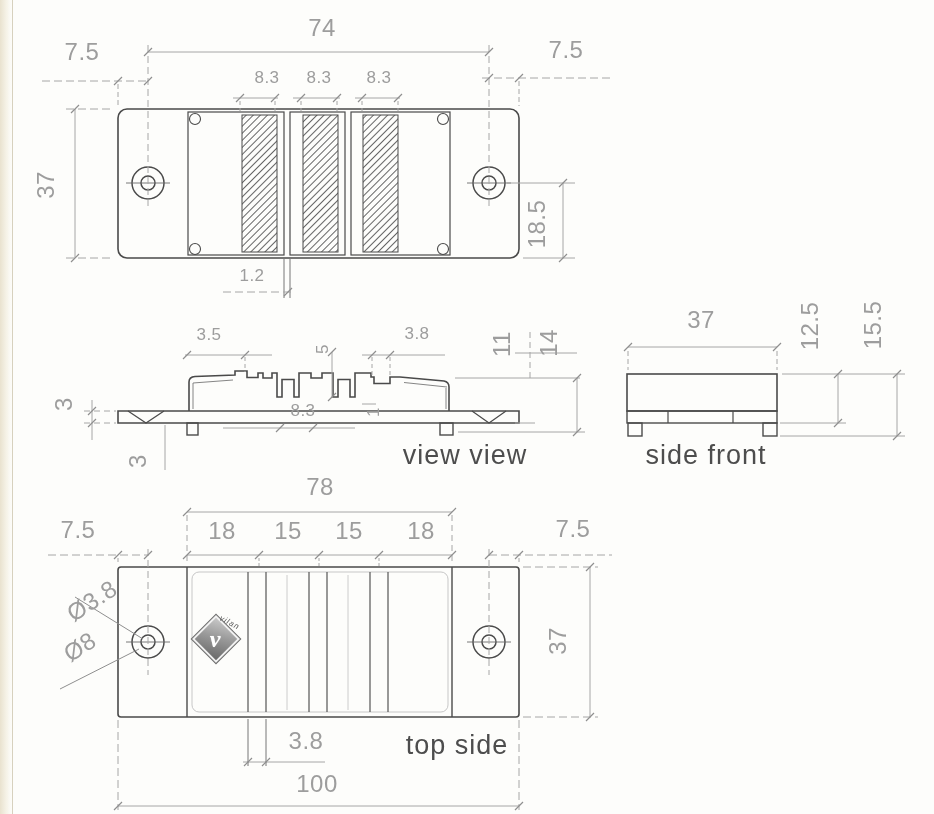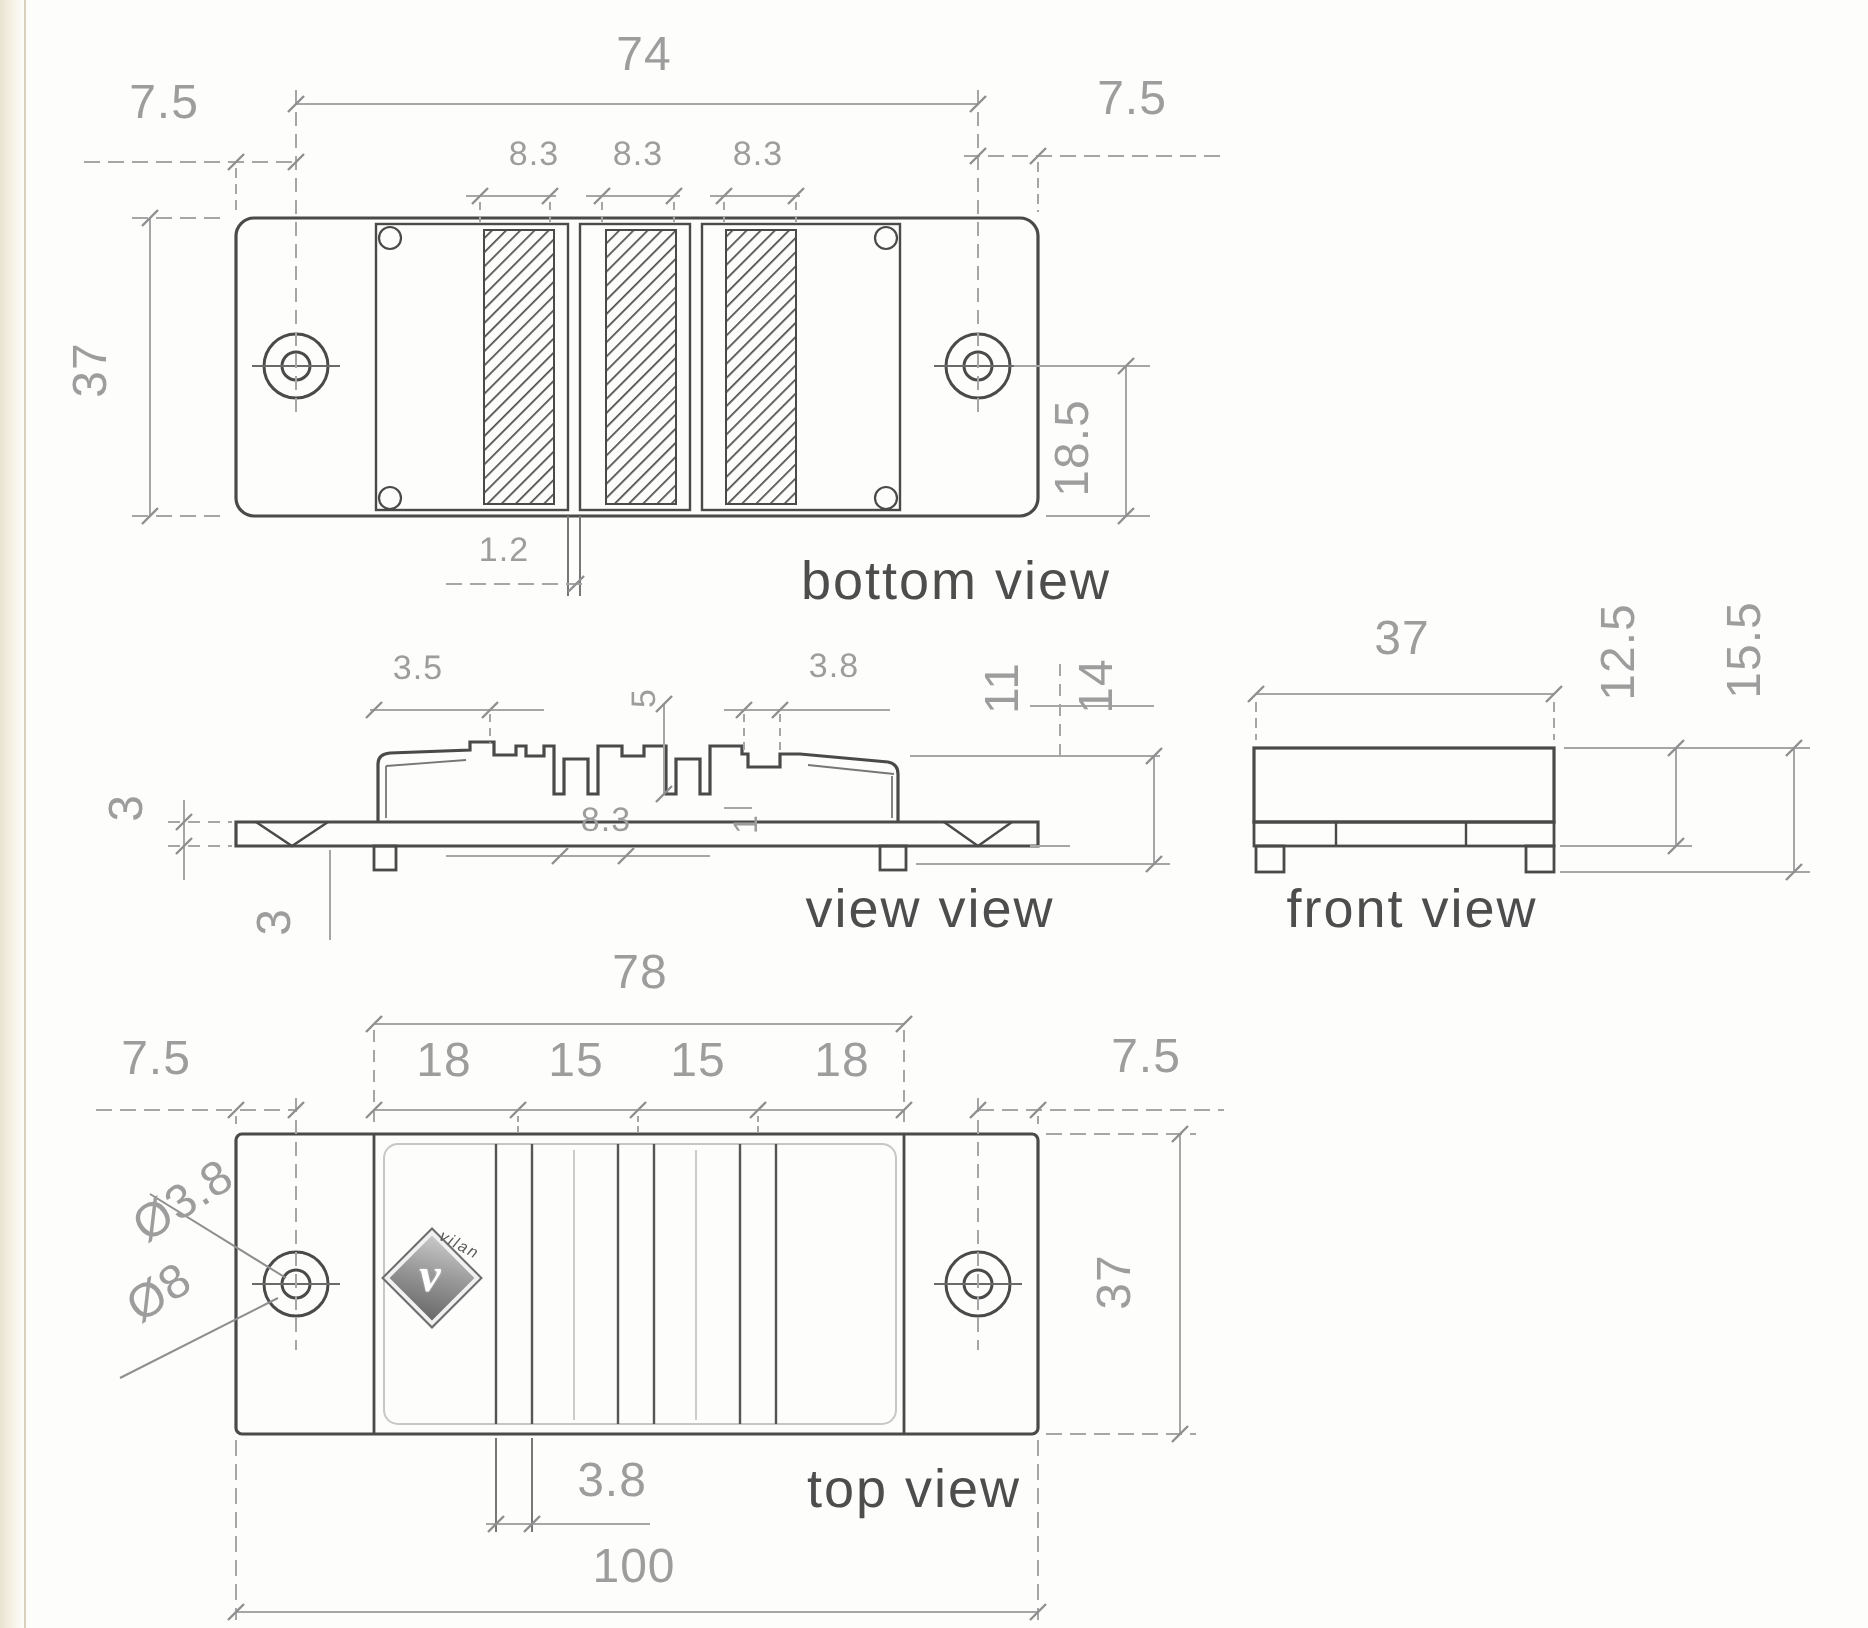--- a/index.html
+++ b/index.html
@@ -236,50 +236,49 @@
 
   <span class="lbl big" style="left:322px;top:28px">74</span>
   <span class="lbl big" style="left:82px;top:52px">7.5</span>
   <span class="lbl big" style="left:566px;top:50px">7.5</span>
   <span class="lbl sm" style="left:267px;top:77px">8.3</span>
   <span class="lbl sm" style="left:319px;top:77px">8.3</span>
   <span class="lbl sm" style="left:379px;top:77px">8.3</span>
   <span class="lbl big rot" style="left:46px;top:185px">37</span>
   <span class="lbl big rot" style="left:537px;top:224px">18.5</span>
   <span class="lbl sm" style="left:252px;top:275px">1.2</span>
-  <span class="lbl title" style="left:478px;top:291px">bottom view</span>
 
   <span class="lbl sm" style="left:209px;top:334px">3.5</span>
   <span class="lbl sm rot" style="left:322px;top:349px">5</span>
   <span class="lbl sm" style="left:417px;top:333px">3.8</span>
   <span class="lbl big rot" style="left:502px;top:344px">11</span>
   <span class="lbl big rot" style="left:549px;top:343px">14</span>
   <span class="lbl big rot" style="left:64px;top:404px">3</span>
   <span class="lbl big rot" style="left:138px;top:461px">3</span>
   <span class="lbl sm" style="left:303px;top:410px">8.3</span>
   <span class="lbl sm rot" style="left:373px;top:412px">1</span>
   <span class="lbl title" style="left:465px;top:455px">view view</span>
 
   <span class="lbl big" style="left:701px;top:320px">37</span>
   <span class="lbl big rot" style="left:810px;top:326px">12.5</span>
   <span class="lbl big rot" style="left:873px;top:325px">15.5</span>
-  <span class="lbl title" style="left:706px;top:455px">front view</span>
+  <span class="lbl title" style="left:706px;top:455px">side front</span>
 
   <span class="lbl big" style="left:320px;top:487px">78</span>
   <span class="lbl big" style="left:222px;top:531px">18</span>
   <span class="lbl big" style="left:288px;top:531px">15</span>
   <span class="lbl big" style="left:349px;top:531px">15</span>
   <span class="lbl big" style="left:421px;top:531px">18</span>
   <span class="lbl big" style="left:78px;top:530px">7.5</span>
   <span class="lbl big" style="left:573px;top:529px">7.5</span>
   <span class="lbl big rot33" style="left:92px;top:601px">Ø3.8</span>
   <span class="lbl big rot33" style="left:80px;top:647px">Ø8</span>
   <span class="lbl big rot" style="left:558px;top:641px">37</span>
   <span class="lbl big" style="left:306px;top:741px">3.8</span>
   <span class="lbl big" style="left:317px;top:784px">100</span>
-  <span class="lbl title" style="left:457px;top:745px">top view</span>
+  <span class="lbl title" style="left:457px;top:745px">top side</span>
 
   <div class="logo">
     <div class="diamond"></div>
     <span class="arc">vilan</span>
     <span class="glyph">v</span>
   </div>
 </div>
 
 </body></html>

